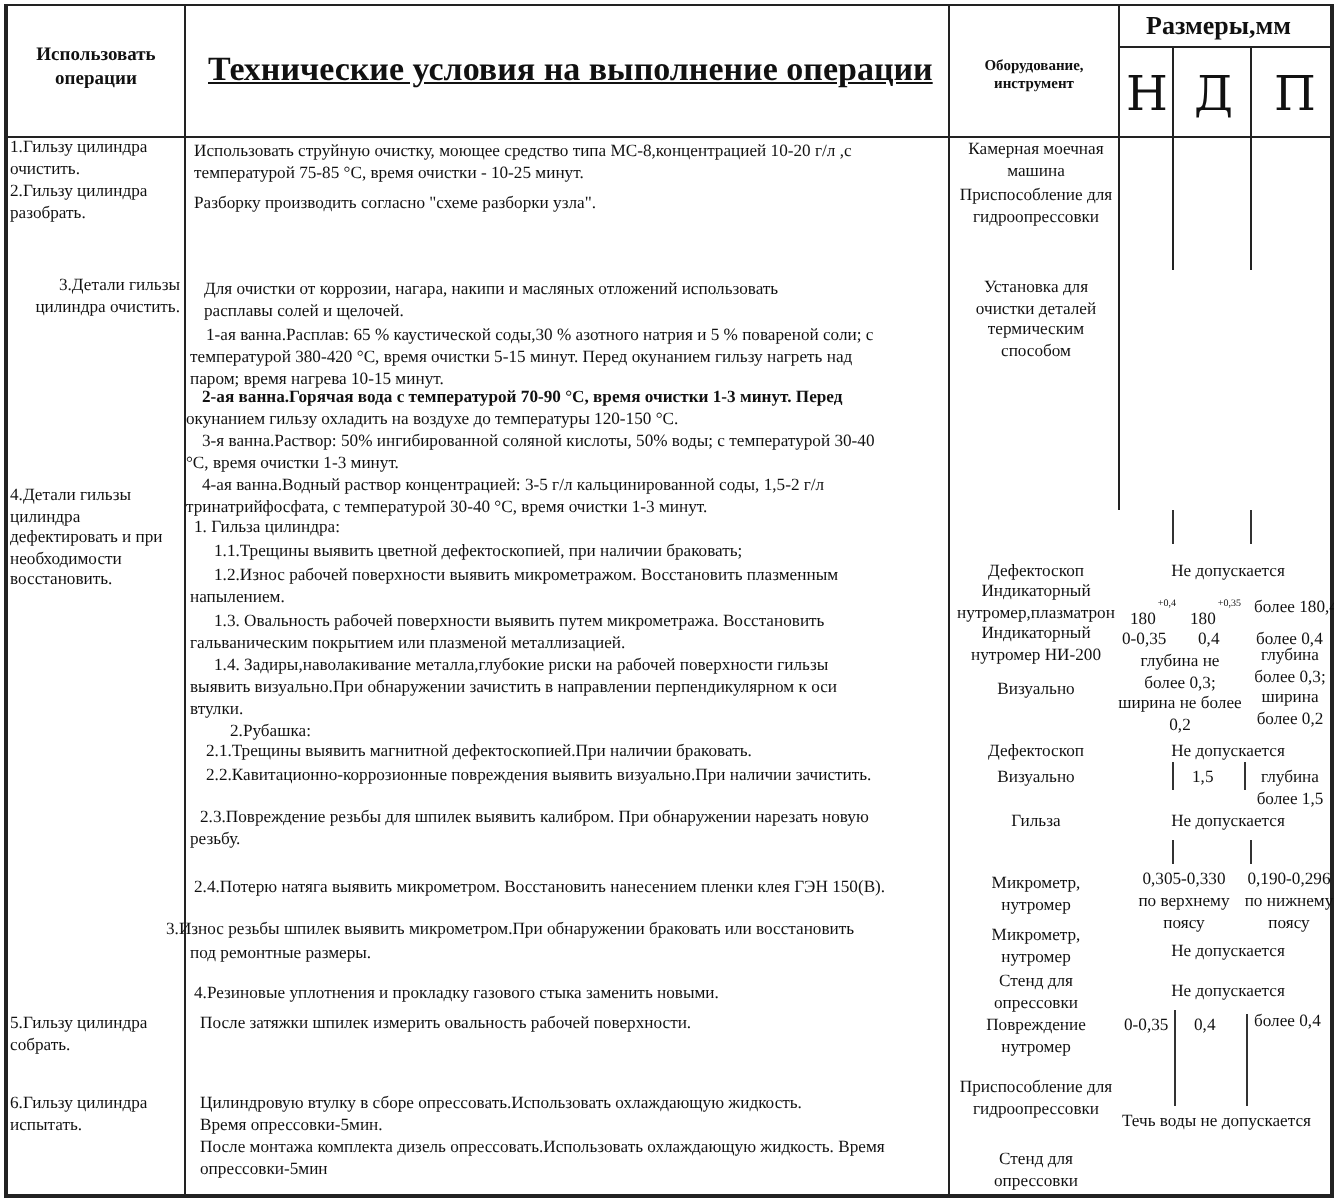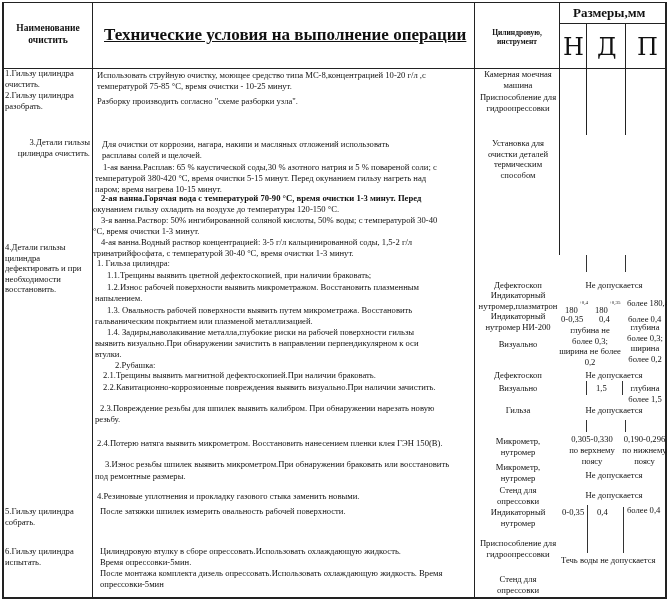--- a/index.html
+++ b/index.html
@@ -27,23 +27,23 @@
 <div class="vline" style="left:2px;top:2px;height:597px;width:2px;"></div>
 <div class="vline" style="left:92px;top:2px;height:597px;"></div>
 <div class="vline" style="left:474px;top:2px;height:597px;"></div>
 <div class="vline" style="left:559px;top:2px;height:133px;"></div>
 <div class="hline" style="left:559px;top:23px;width:107px;"></div>
 <div class="vline" style="left:586px;top:23px;height:112px;"></div>
 <div class="vline" style="left:625px;top:23px;height:112px;"></div>
 <div class="vline" style="left:559px;top:135px;height:120px;"></div>
 <div class="vline" style="left:665px;top:2px;height:597px;width:2px;"></div>
 
-<div class="abs hdr-op" style="left:6px;top:22px;width:84px;">Наименование очистить</div>
+<div class="abs hdr-op" style="left:6px;top:22px;width:84px;">Использовать операции</div>
 <div class="abs hdr-title" style="left:104px;top:25px;text-decoration:underline;">Технические условия на выполнение операции</div>
-<div class="abs hdr-eq" style="left:478px;top:28px;width:78px;">Цилиндровую, инструмент</div>
+<div class="abs hdr-eq" style="left:478px;top:28px;width:78px;">Оборудование, инструмент</div>
 <div class="abs hdr-sizes" style="left:573px;top:5px;">Размеры,мм</div>
 <div class="abs hdr-letter" style="left:563px;top:33px;">Н</div>
 <div class="abs hdr-letter" style="left:597px;top:33px;">Д</div>
 <div class="abs hdr-letter" style="left:637px;top:33px;">П</div>
 
 <div class="t" style="left:5px;top:68px;width:85px;white-space:normal;">1.Гильзу цилиндра очистить.</div>
 <div class="t" style="left:5px;top:90px;width:85px;white-space:normal;">2.Гильзу цилиндра разобрать.</div>
 <div class="t" style="left:5px;top:137px;width:85px;white-space:normal;text-align:right;">3.Детали гильзы цилиндра очистить.</div>
 <div class="t" style="left:5px;top:242px;width:86px;white-space:normal;">4.Детали гильзы цилиндра дефектировать и при необходимости восстановить.</div>
 <div class="t" style="left:5px;top:506px;width:85px;white-space:normal;">5.Гильзу цилиндра собрать.</div>
@@ -73,21 +73,21 @@
 <div class="t" style="left:95px;top:316px;">гальваническим покрытием или плазменой металлизацией.</div>
 <div class="t" style="left:107px;top:327px;">1.4. Задиры,наволакивание металла,глубокие риски на рабочей поверхности гильзы</div>
 <div class="t" style="left:95px;top:338px;">выявить визуально.При обнаружении зачистить в    направлении перпендикулярном к оси</div>
 <div class="t" style="left:95px;top:349px;">втулки.</div>
 <div class="t" style="left:115px;top:360px;">2.Рубашка:</div>
 <div class="t" style="left:103px;top:370px;">2.1.Трещины выявить магнитной дефектоскопией.При наличии браковать.</div>
 <div class="t" style="left:103px;top:382px;">2.2.Кавитационно-коррозионные повреждения выявить визуально.При наличии зачистить.</div>
 <div class="t" style="left:100px;top:403px;">2.3.Повреждение резьбы для шпилек выявить калибром. При обнаружении нарезать новую</div>
 <div class="t" style="left:95px;top:414px;">резьбу.</div>
 <div class="t" style="left:97px;top:438px;">2.4.Потерю натяга выявить микрометром. Восстановить нанесением пленки клея ГЭН 150(В).</div>
-<div class="t" style="left:105px;top:459px;text-align:right;">3.Износ резьбы шпилек выявить микрометром.При обнаружении браковать или восстановить</div>
+<div class="t" style="left:83px;top:459px;text-align:right;">3.Износ резьбы шпилек выявить микрометром.При обнаружении браковать или восстановить</div>
 <div class="t" style="left:95px;top:471px;">под ремонтные размеры.</div>
 <div class="t" style="left:97px;top:491px;">4.Резиновые уплотнения и прокладку газового стыка заменить новыми.</div>
 <div class="t" style="left:100px;top:506px;">После затяжки шпилек измерить овальность рабочей поверхности.</div>
 <div class="t" style="left:100px;top:546px;">Цилиндровую втулку в сборе  опрессовать.Использовать охлаждающую жидкость.</div>
 <div class="t" style="left:100px;top:557px;">Время опрессовки-5мин.</div>
 <div class="t" style="left:100px;top:568px;">После монтажа комплекта дизель опрессовать.Использовать охлаждающую жидкость. Время</div>
 <div class="t" style="left:100px;top:579px;">опрессовки-5мин</div>
 
 <div class="t c" style="left:478px;top:69px;width:80px;">Камерная моечная машина</div>
 <div class="t c" style="left:478px;top:92px;width:80px;">Приспособление для гидроопрессовки</div>
@@ -95,21 +95,21 @@
 <div class="t c" style="left:476px;top:280px;width:84px;">Дефектоскоп</div>
 <div class="t c" style="left:474px;top:290px;width:88px;">Индикаторный нутромер,плазматрон</div>
 <div class="t c" style="left:476px;top:311px;width:84px;">Индикаторный нутромер НИ-200</div>
 <div class="t c" style="left:476px;top:339px;width:84px;">Визуально</div>
 <div class="t c" style="left:476px;top:370px;width:84px;">Дефектоскоп</div>
 <div class="t c" style="left:476px;top:383px;width:84px;">Визуально</div>
 <div class="t c" style="left:476px;top:405px;width:84px;">Гильза</div>
 <div class="t c" style="left:478px;top:436px;width:80px;">Микрометр, нутромер</div>
 <div class="t c" style="left:478px;top:462px;width:80px;">Микрометр, нутромер</div>
 <div class="t c" style="left:478px;top:485px;width:80px;">Стенд для опрессовки</div>
-<div class="t c" style="left:476px;top:507px;width:84px;">Индикаторный нутромер</div>
+<div class="t c" style="left:476px;top:507px;width:84px;">Повреждение нутромер</div>
 <div class="t c" style="left:478px;top:538px;width:80px;">Приспособление для гидроопрессовки</div>
 <div class="t c" style="left:478px;top:574px;width:80px;">Стенд для опрессовки</div>
 
 <div class="tick" style="left:586px;top:255px;height:17px;"></div>
 <div class="tick" style="left:625px;top:255px;height:17px;"></div>
 <div class="t c" style="left:562px;top:280px;width:104px;">Не допускается</div>
 
 <div class="t" style="left:565px;top:298px;"><span>180</span><sup>+0,4</sup></div>
 <div class="t" style="left:595px;top:298px;"><span>180</span><sup>+0,35</sup></div>
 <div class="t" style="left:627px;top:298px;">более 180,4</div>

